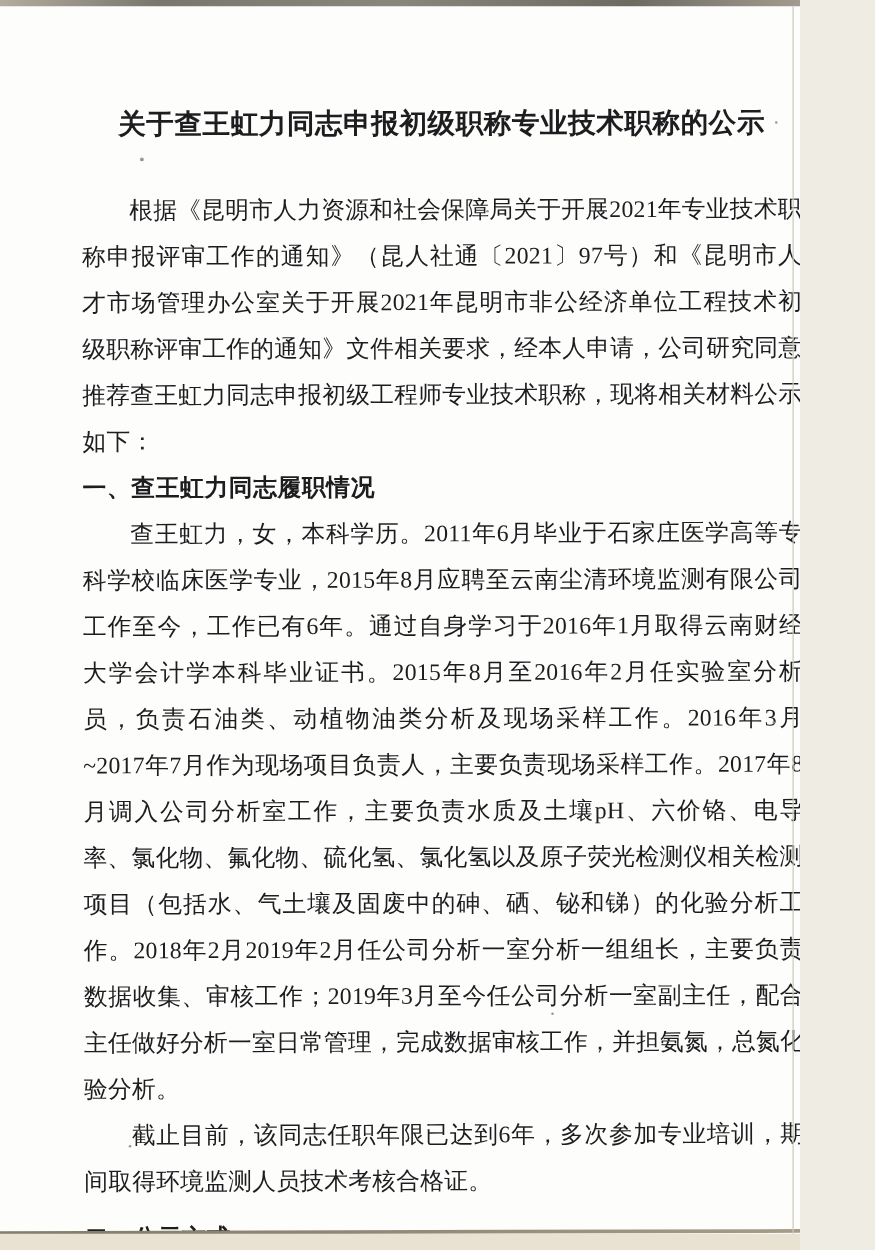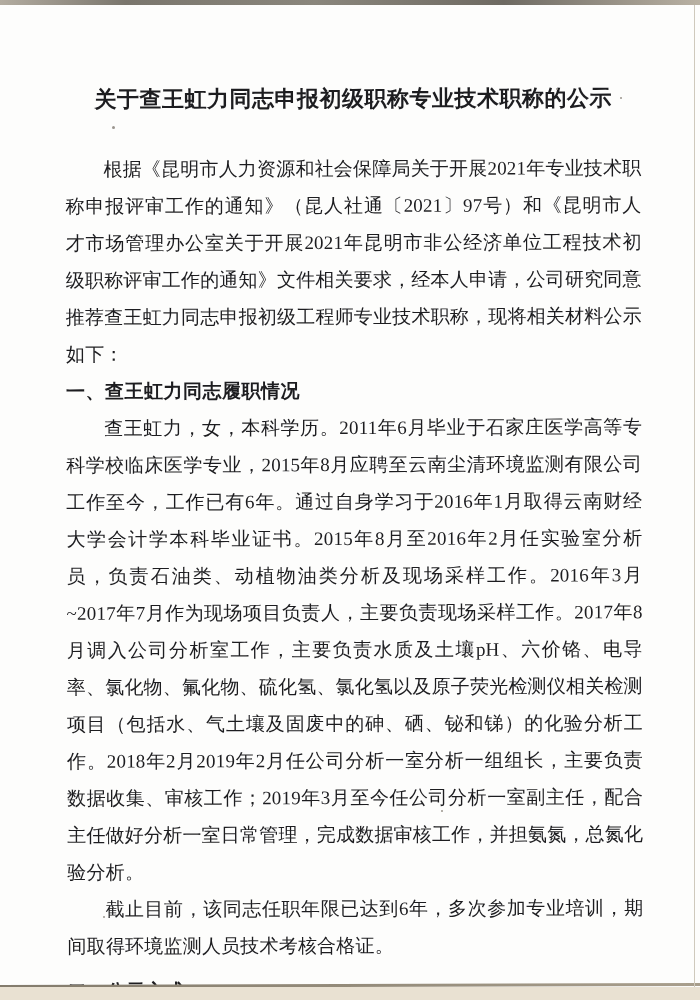--- a/index.html
+++ b/index.html
@@ -2,21 +2,21 @@
 <html><head>
 <meta charset="utf-8">
 <style>
   html, body { margin: 0; padding: 0; }
   body {
     width: 700px; height: 1000px; overflow: hidden;
     background: #efece4;
     font-family: "Liberation Serif", "DejaVu Serif", serif;
   }
   .scan {
-    position: relative; width: 700px; height: 1000px;
+    position: relative; width: 640px; height: 1000px;
     background: #fdfdfc; overflow: hidden;
   }
   
   .edge-top {
     position: absolute; top: 0; left: 0; width: 700px; height: 5px;
     background: linear-gradient(90deg, #b3aca0 0%, #7a766d 18%, #8a867c 45%, #6e6a62 72%, #b9b1a3 100%);
   }
   .edge-bottom-line {
     position: absolute; top: 984px; left: -2px; width: 704px; height: 3px;
     background: linear-gradient(90deg, #837b6c 0%, #948b7a 50%, #a89e8c 100%);

